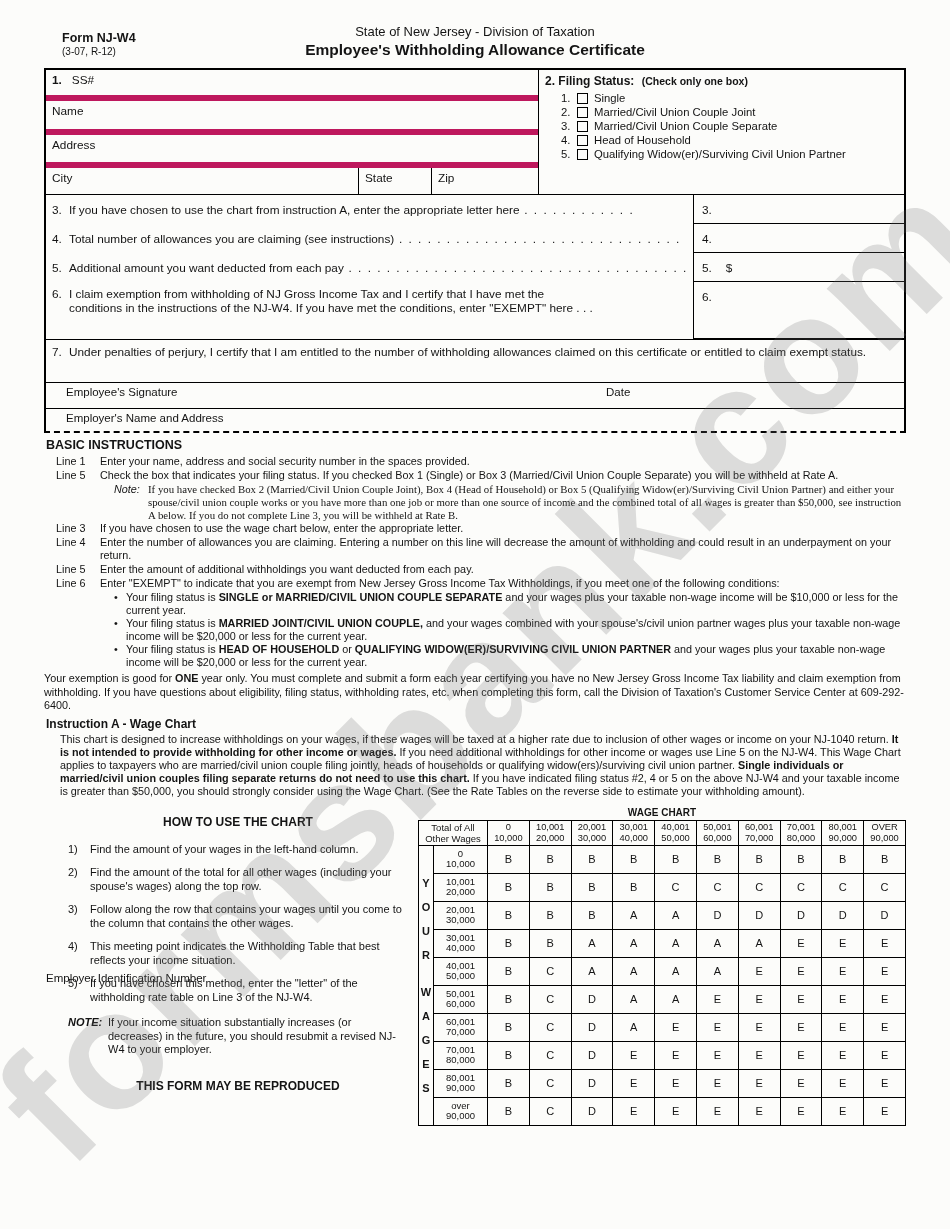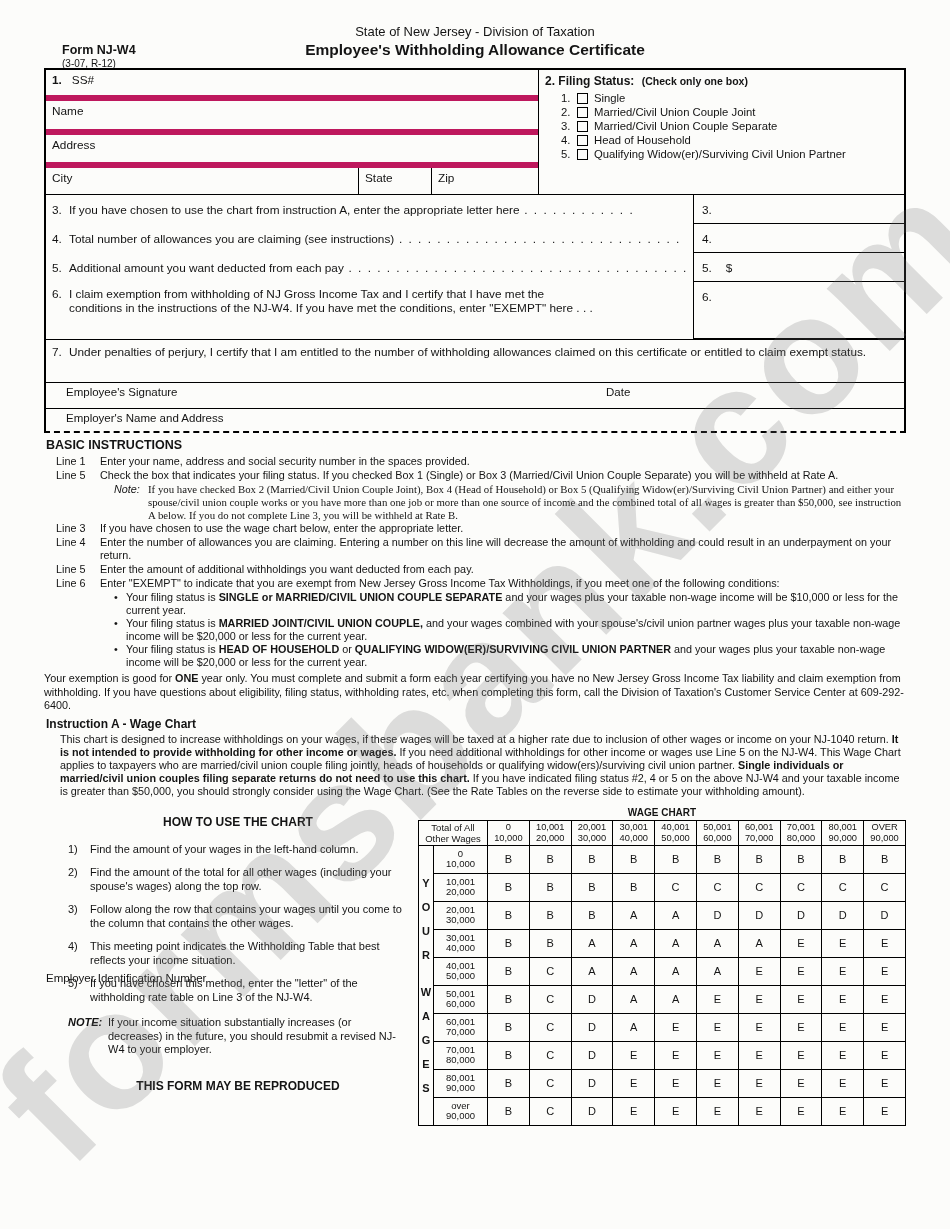--- a/index.html
+++ b/index.html
@@ -12,21 +12,21 @@
   .watermark {
     position:absolute; left:28px; top:1035px; z-index:5;
     transform:rotate(-45deg); transform-origin:left center;
     font-size:168px; font-weight:bold; letter-spacing:4px; white-space:nowrap;
     color:rgba(110,110,110,0.22); pointer-events:none;
   }
   .bold { font-weight:bold; }
 
   
   .hdr { position:relative; height:44px; margin-top:24px; }
-  .hdr-left { position:absolute; left:62px; top:20px; line-height:13px; }
+  .hdr-left { position:absolute; left:62px; top:8px; line-height:13px; }
   .form-number { font-size:12.5px; font-weight:bold; }
   .form-revision { font-size:10px; }
   .hdr-center { text-align:center; }
   .agency { font-size:13px; font-weight:normal; }
   .form-title { font-size:15.5px; font-weight:bold; margin-top:2px; }
 
   
   .form-box { margin:0 44px; border:2.5px solid #000; border-bottom:2.5px dashed #000; position:relative; z-index:1; }
   .top-row { display:flex; border-bottom:1.5px solid #000; }
   .id-col { flex:0 0 493px; border-right:1.5px solid #000; }

